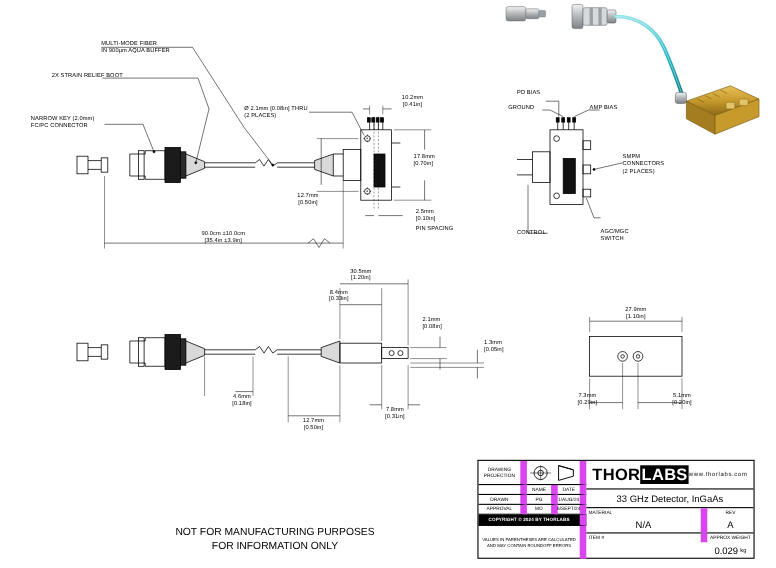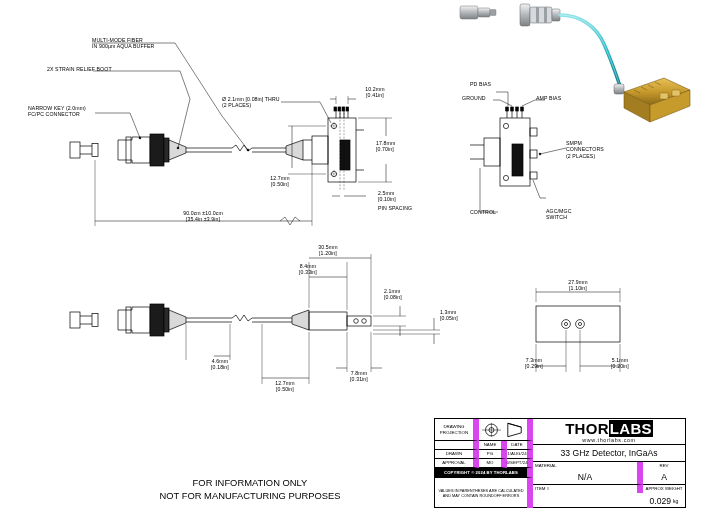--- a/index.html
+++ b/index.html
@@ -325,22 +325,22 @@
 [0.31in]</div>
 
 <div class="lbl c" style="left:556px;top:279px;width:44px;">27.9mm
 [1.10in]</div>
 <div class="lbl c" style="left:512px;top:357px;width:44px;">7.3mm
 [0.29in]</div>
 <div class="lbl c" style="left:598px;top:357px;width:44px;">5.1mm
 [0.20in]</div>
 
 <div id="note">
+  <div>NOT FOR MANUFACTURING PURPOSES</div>
   <div>FOR INFORMATION ONLY</div>
-  <div>NOT FOR MANUFACTURING PURPOSES</div>
 </div>
 
 <div id="title-block">
 
   <div class="cell br bb t4 center" style="left:0;top:0;width:44px;height:22px;">
     <span style="white-space:pre-line;line-height:5.6px;">DRAWING
 PROJECTION</span>
   </div>
 
   <div class="cell br bb center" style="left:44px;top:0;width:54px;height:22px;">
@@ -384,21 +384,21 @@
 
   <div class="cell br bb center" style="left:0;top:49px;width:98px;height:10px;background:#000;">
     <span style="color:#fff;font-size:4.2px;font-weight:bold;letter-spacing:.1px;">COPYRIGHT © 2024 BY THORLABS</span>
   </div>
 
   <div class="cell br center" style="left:0;top:59px;width:98px;height:30px;">
     <span style="font-size:3.9px;line-height:5px;white-space:pre-line;text-align:center;">VALUES IN PARENTHESES ARE CALCULATED
 AND MAY CONTAIN ROUNDOFF ERRORS</span>
   </div>
 
-  <div class="cell bb center" style="left:98px;top:0;width:152px;height:26px;flex-direction:column;">
+  <div class="cell bb center" style="left:98px;top:0;width:152px;height:26px;flex-direction:row;">
     <div id="thorlabs-logo">
       <span>THOR</span><span class="boxed">LABS</span>
     </div>
     <div id="thorlabs-url">www.thorlabs.com</div>
   </div>
 
   <div class="cell bb center" style="left:98px;top:26px;width:152px;height:17px;">
     <span class="t8">33 GHz Detector, InGaAs</span>
   </div>
 

